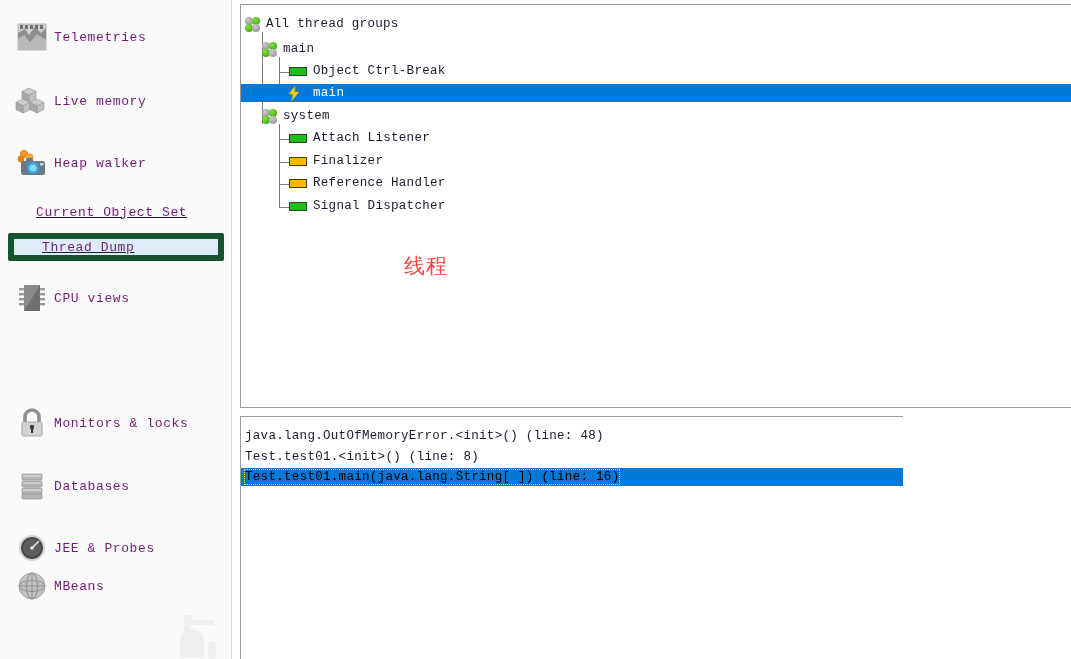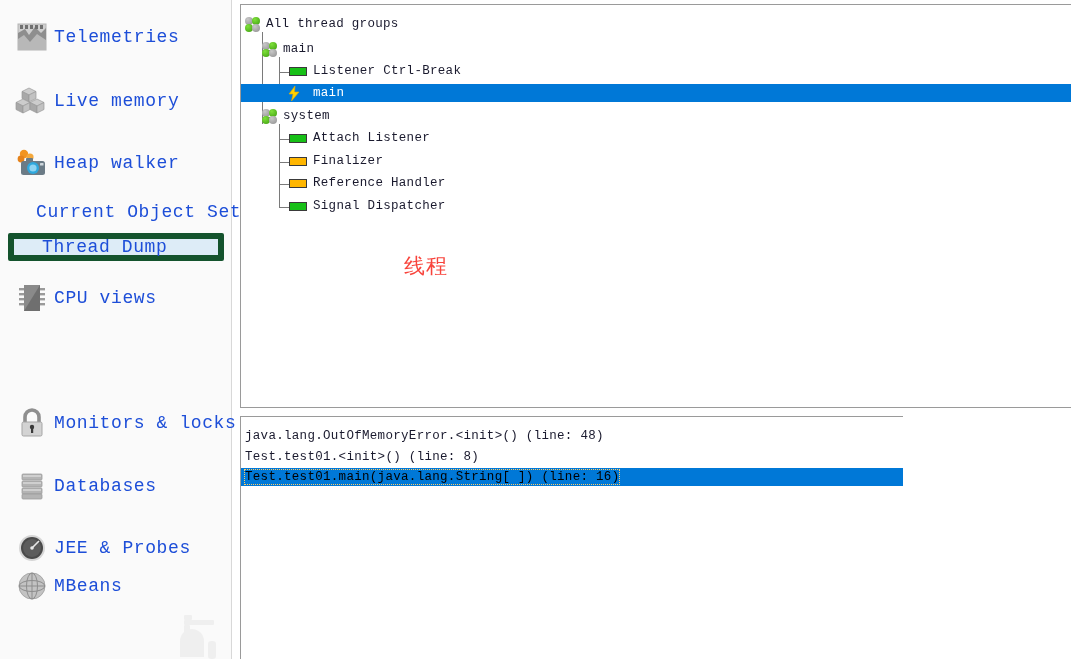--- a/index.html
+++ b/index.html
@@ -40,34 +40,35 @@
     width: 44px;
     min-width: 44px;
     height: 38px;
     display: flex;
     align-items: center;
     justify-content: center;
     margin-left: 10px;
   }
   .nav-label {
     font-family: "Liberation Mono", "DejaVu Sans Mono", monospace;
-    font-size: 18px;
+    font-size: 13px;
     letter-spacing: 0.6px;
-    color: #1d4ed8;
+    color: #701a75;
     white-space: nowrap;
   }
   .sub-item {
     position: absolute;
     left: 8px;
     width: 216px;
     height: 28px;
     display: flex;
     align-items: center;
     box-sizing: border-box;
     border-radius: 2px;
+    text-decoration: underline;
   }
   .sub-item .nav-label {
     margin-left: 28px;
   }
   .sub-item.selected {
     background: #ddecf7;
     border: 6px solid #14532d;
   }
 
   
@@ -411,21 +412,21 @@
           <i class="g1"></i>
             <i class="g2"></i>
             <i class="g3"></i>
             <i class="g4"></i>
         </span>
         <span class="tree-label" style="left:42px">main</span>
       </div>
 
       <div class="tree-row" style="top:57px">
         <span class="state-chip runnable" style="left:48px; top:5px;"></span>
-        <span class="tree-label" style="left:72px">Listener Ctrl-Break</span>
+        <span class="tree-label" style="left:72px">Object Ctrl-Break</span>
       </div>
 
       <div class="tree-row selected" style="top:79px">
         <span class="bolt-icon" style="left:47px; top:2px;">
           <svg width="12" height="15" viewBox="0 0 12 15">
             <path d="M7 0 L1 8 L5 8 L3.5 15 L11 6 L6.5 6 Z" fill="#ffd200" stroke="#e0a800" stroke-width="0.6"></path>
           </svg>
         </span>
         <span class="tree-label" style="left:72px">main</span>
       </div>

